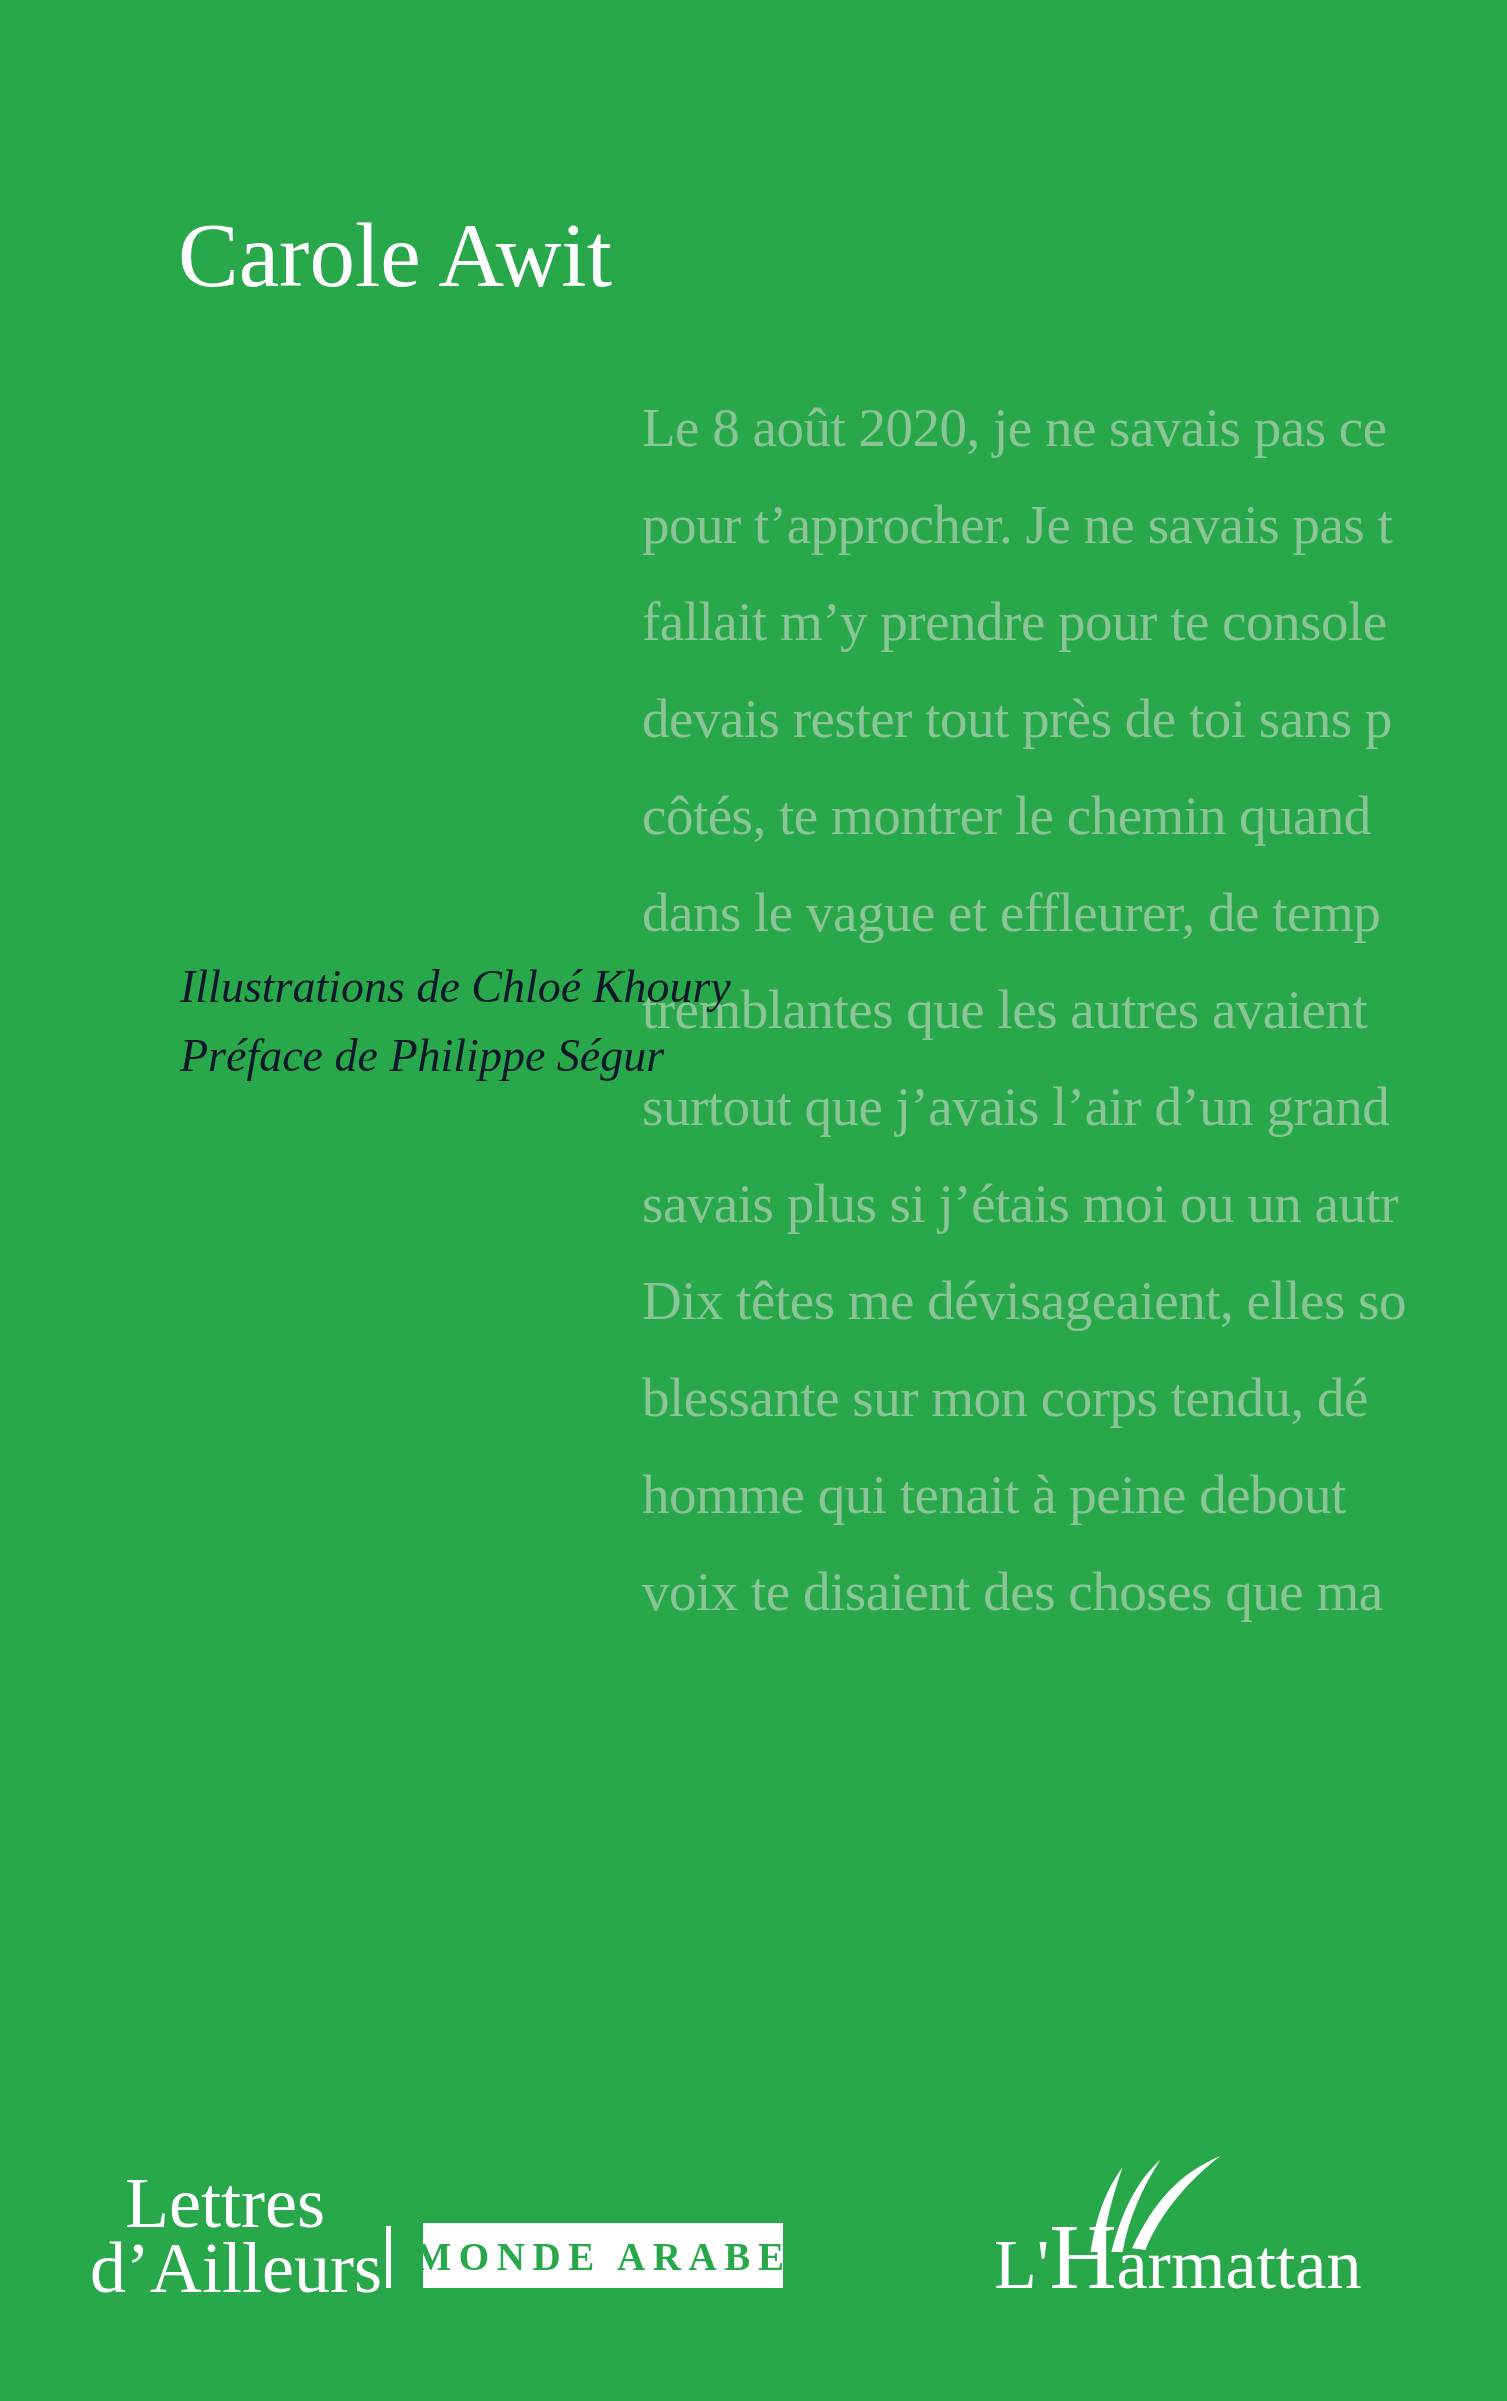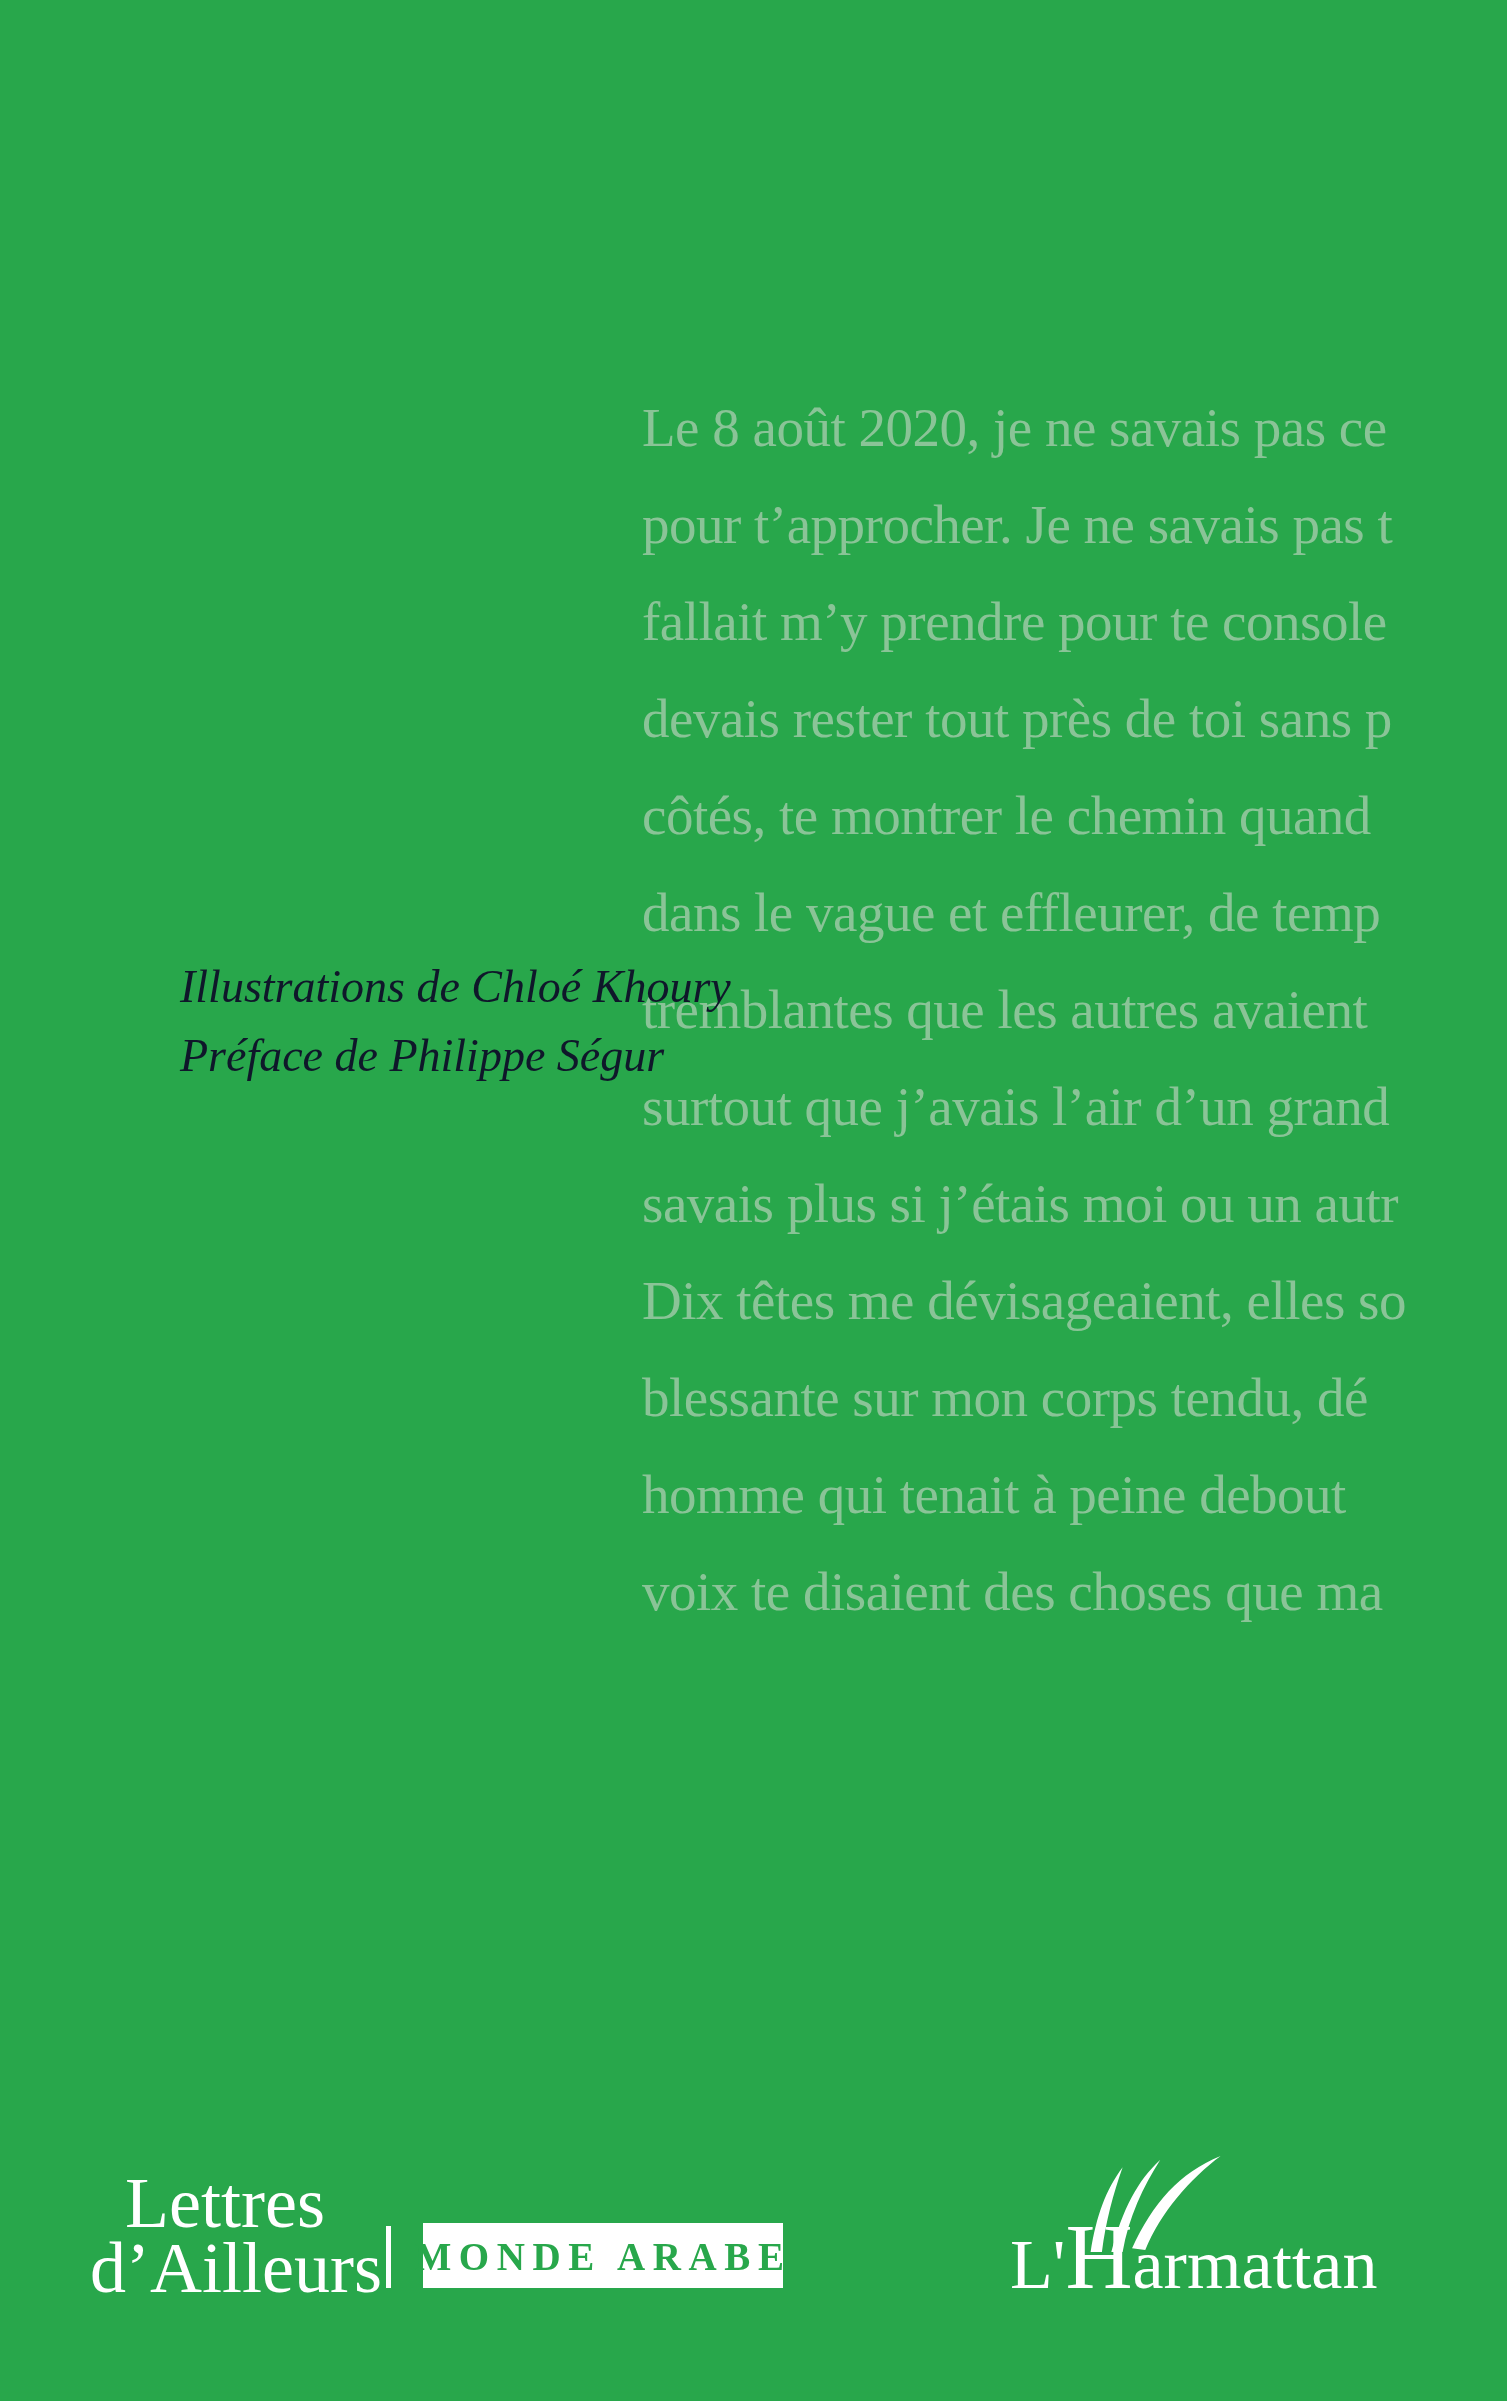--- a/index.html
+++ b/index.html
@@ -54,21 +54,21 @@
     position:absolute;left:423px;top:2223px;width:360px;height:65px;
     background:#ffffff;z-index:3;
     display:flex;align-items:center;justify-content:center;
   }
   .series-badge span{
     color:#28a74b;font-size:39px;letter-spacing:7.6px;font-weight:600;
     white-space:nowrap;transform:translateY(0.9px);
   }
   .publisher{
     position:absolute;left:994px;top:2203px;
-    color:#ffffff;font-size:70px;z-index:3;white-space:nowrap;margin-left:16px;
+    color:#ffffff;font-size:70px;z-index:3;white-space:nowrap;
   }
   .publisher .bigH{font-size:93px;}
   .leaves{
     position:absolute;left:1077px;top:2154px;width:161px;height:98px;z-index:4;
   }
 </style>
 </head>
 <body>
 
 <div id="cover">
@@ -82,20 +82,21 @@
     <div class="xline">dans le vague et effleurer, de temp</div>
     <div class="xline">tremblantes que les autres avaient</div>
     <div class="xline">surtout que j’avais l’air d’un grand</div>
     <div class="xline">savais plus si j’étais moi ou un autr</div>
     <div class="xline">Dix têtes me dévisageaient, elles so</div>
     <div class="xline">blessante sur mon corps tendu, dé</div>
     <div class="xline">homme qui tenait à peine debout</div>
     <div class="xline">voix te disaient des choses que ma</div>
   </div>
 
+  <div class="author">Carole Awit</div>
 
 
 
   <div class="credits">
     <div>Illustrations de Chloé Khoury</div>
     <div>Préface de Philippe Ségur</div>
   </div>
 
   <div class="collection">
     <div>Lettres</div>

